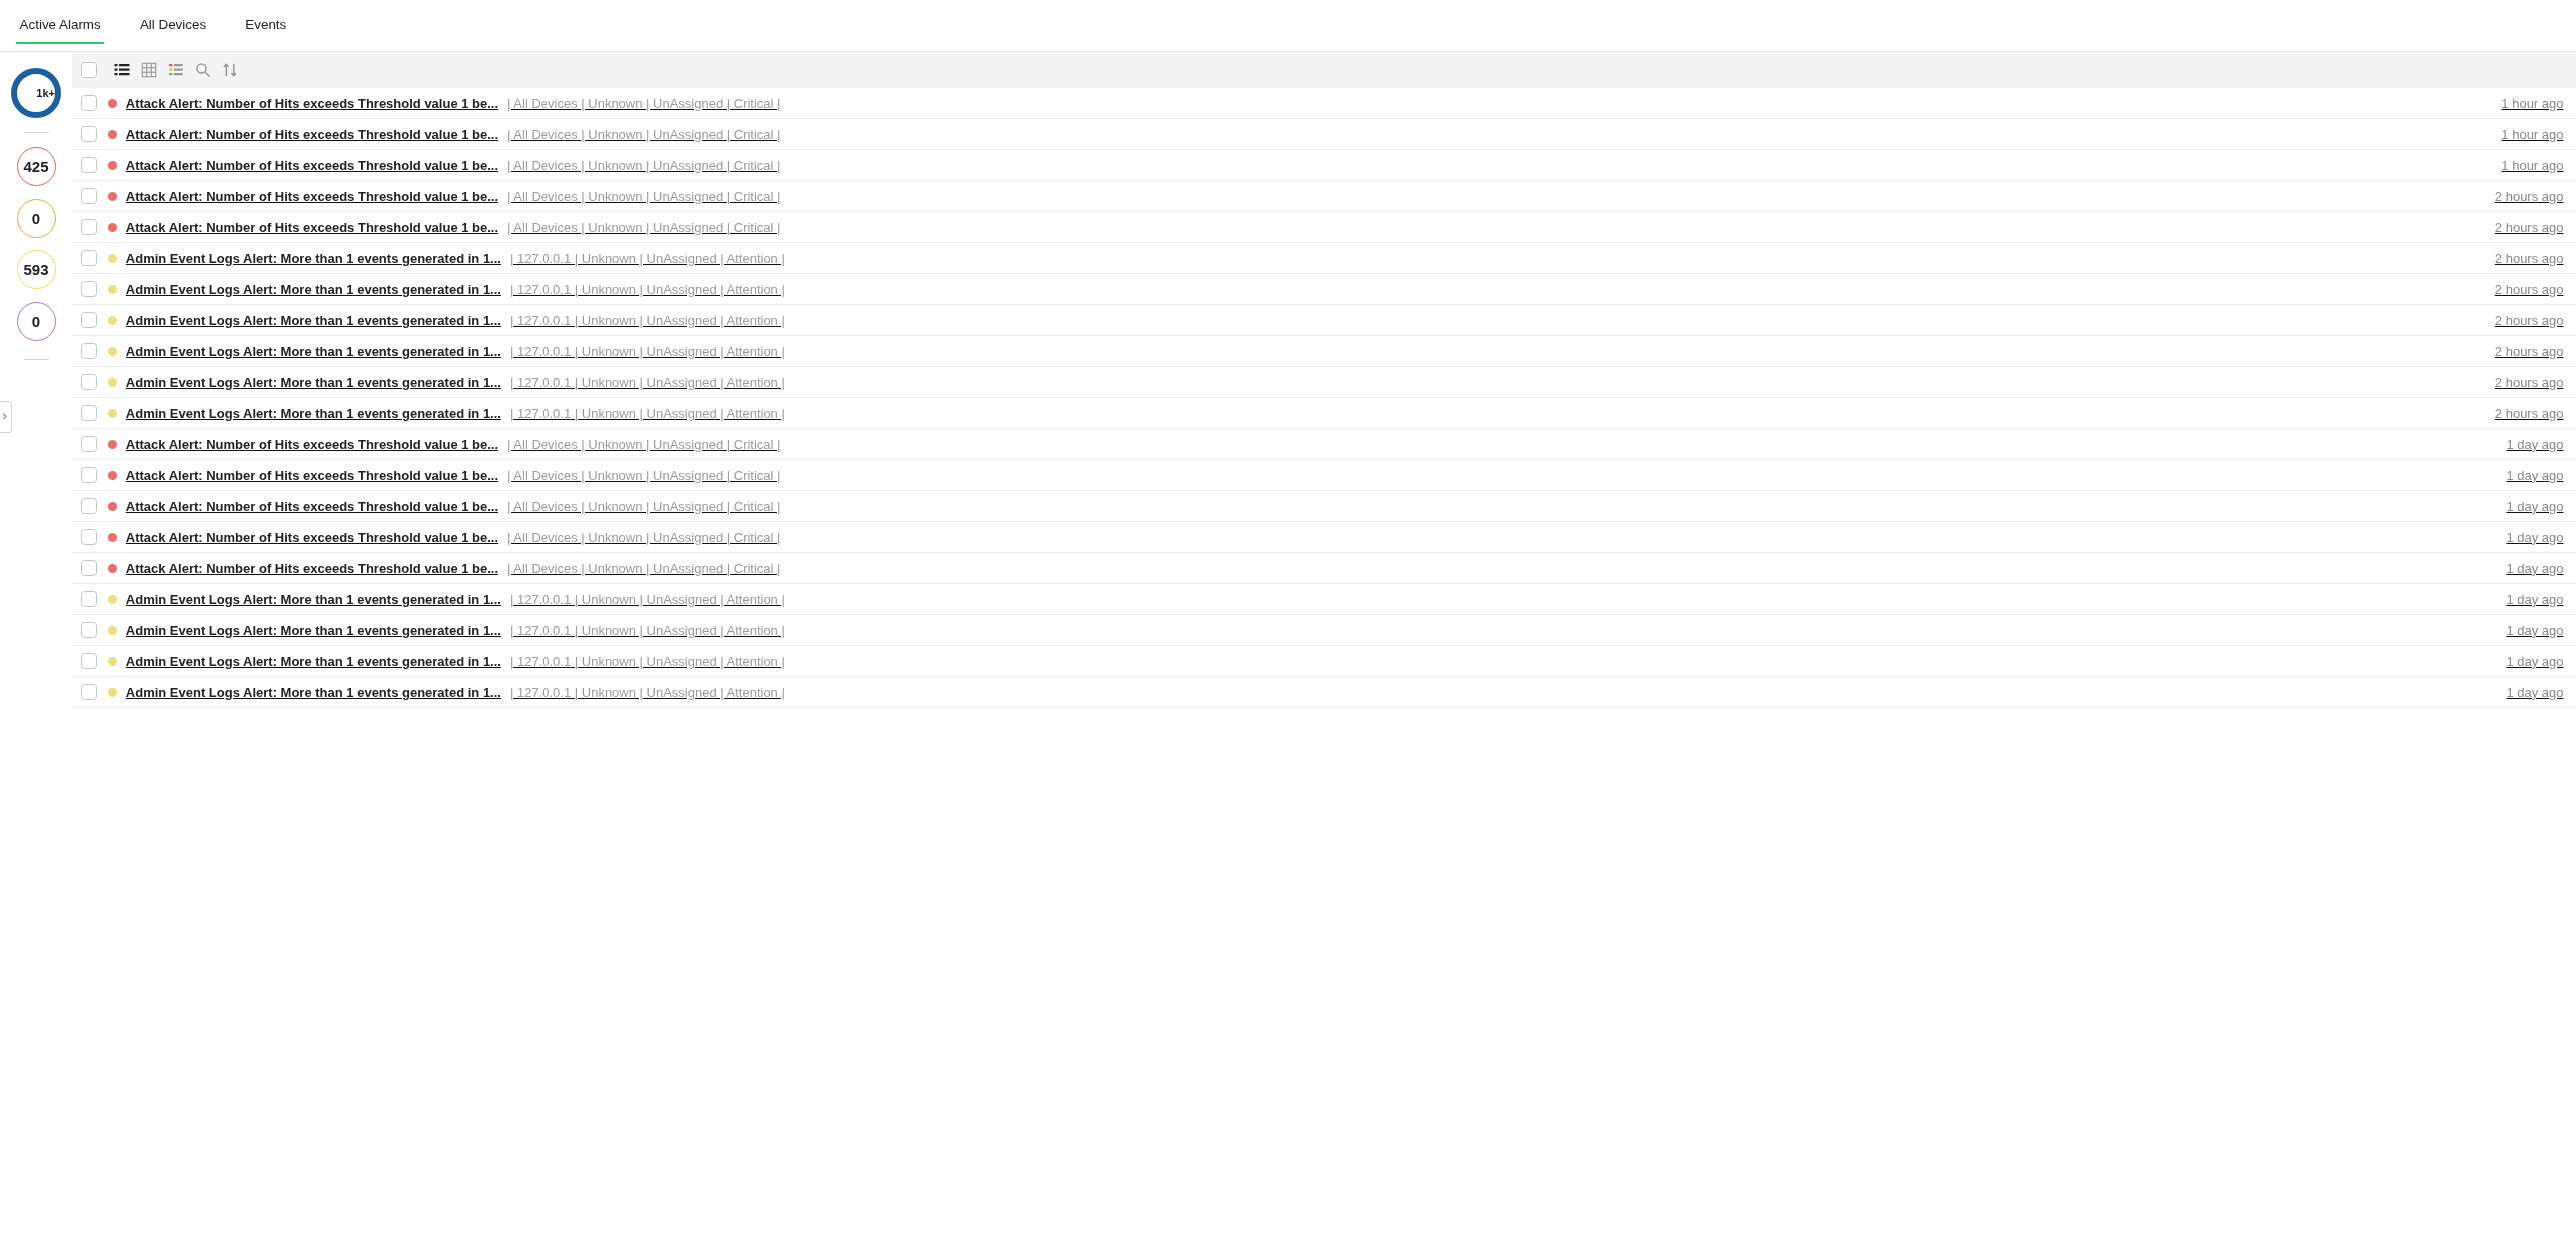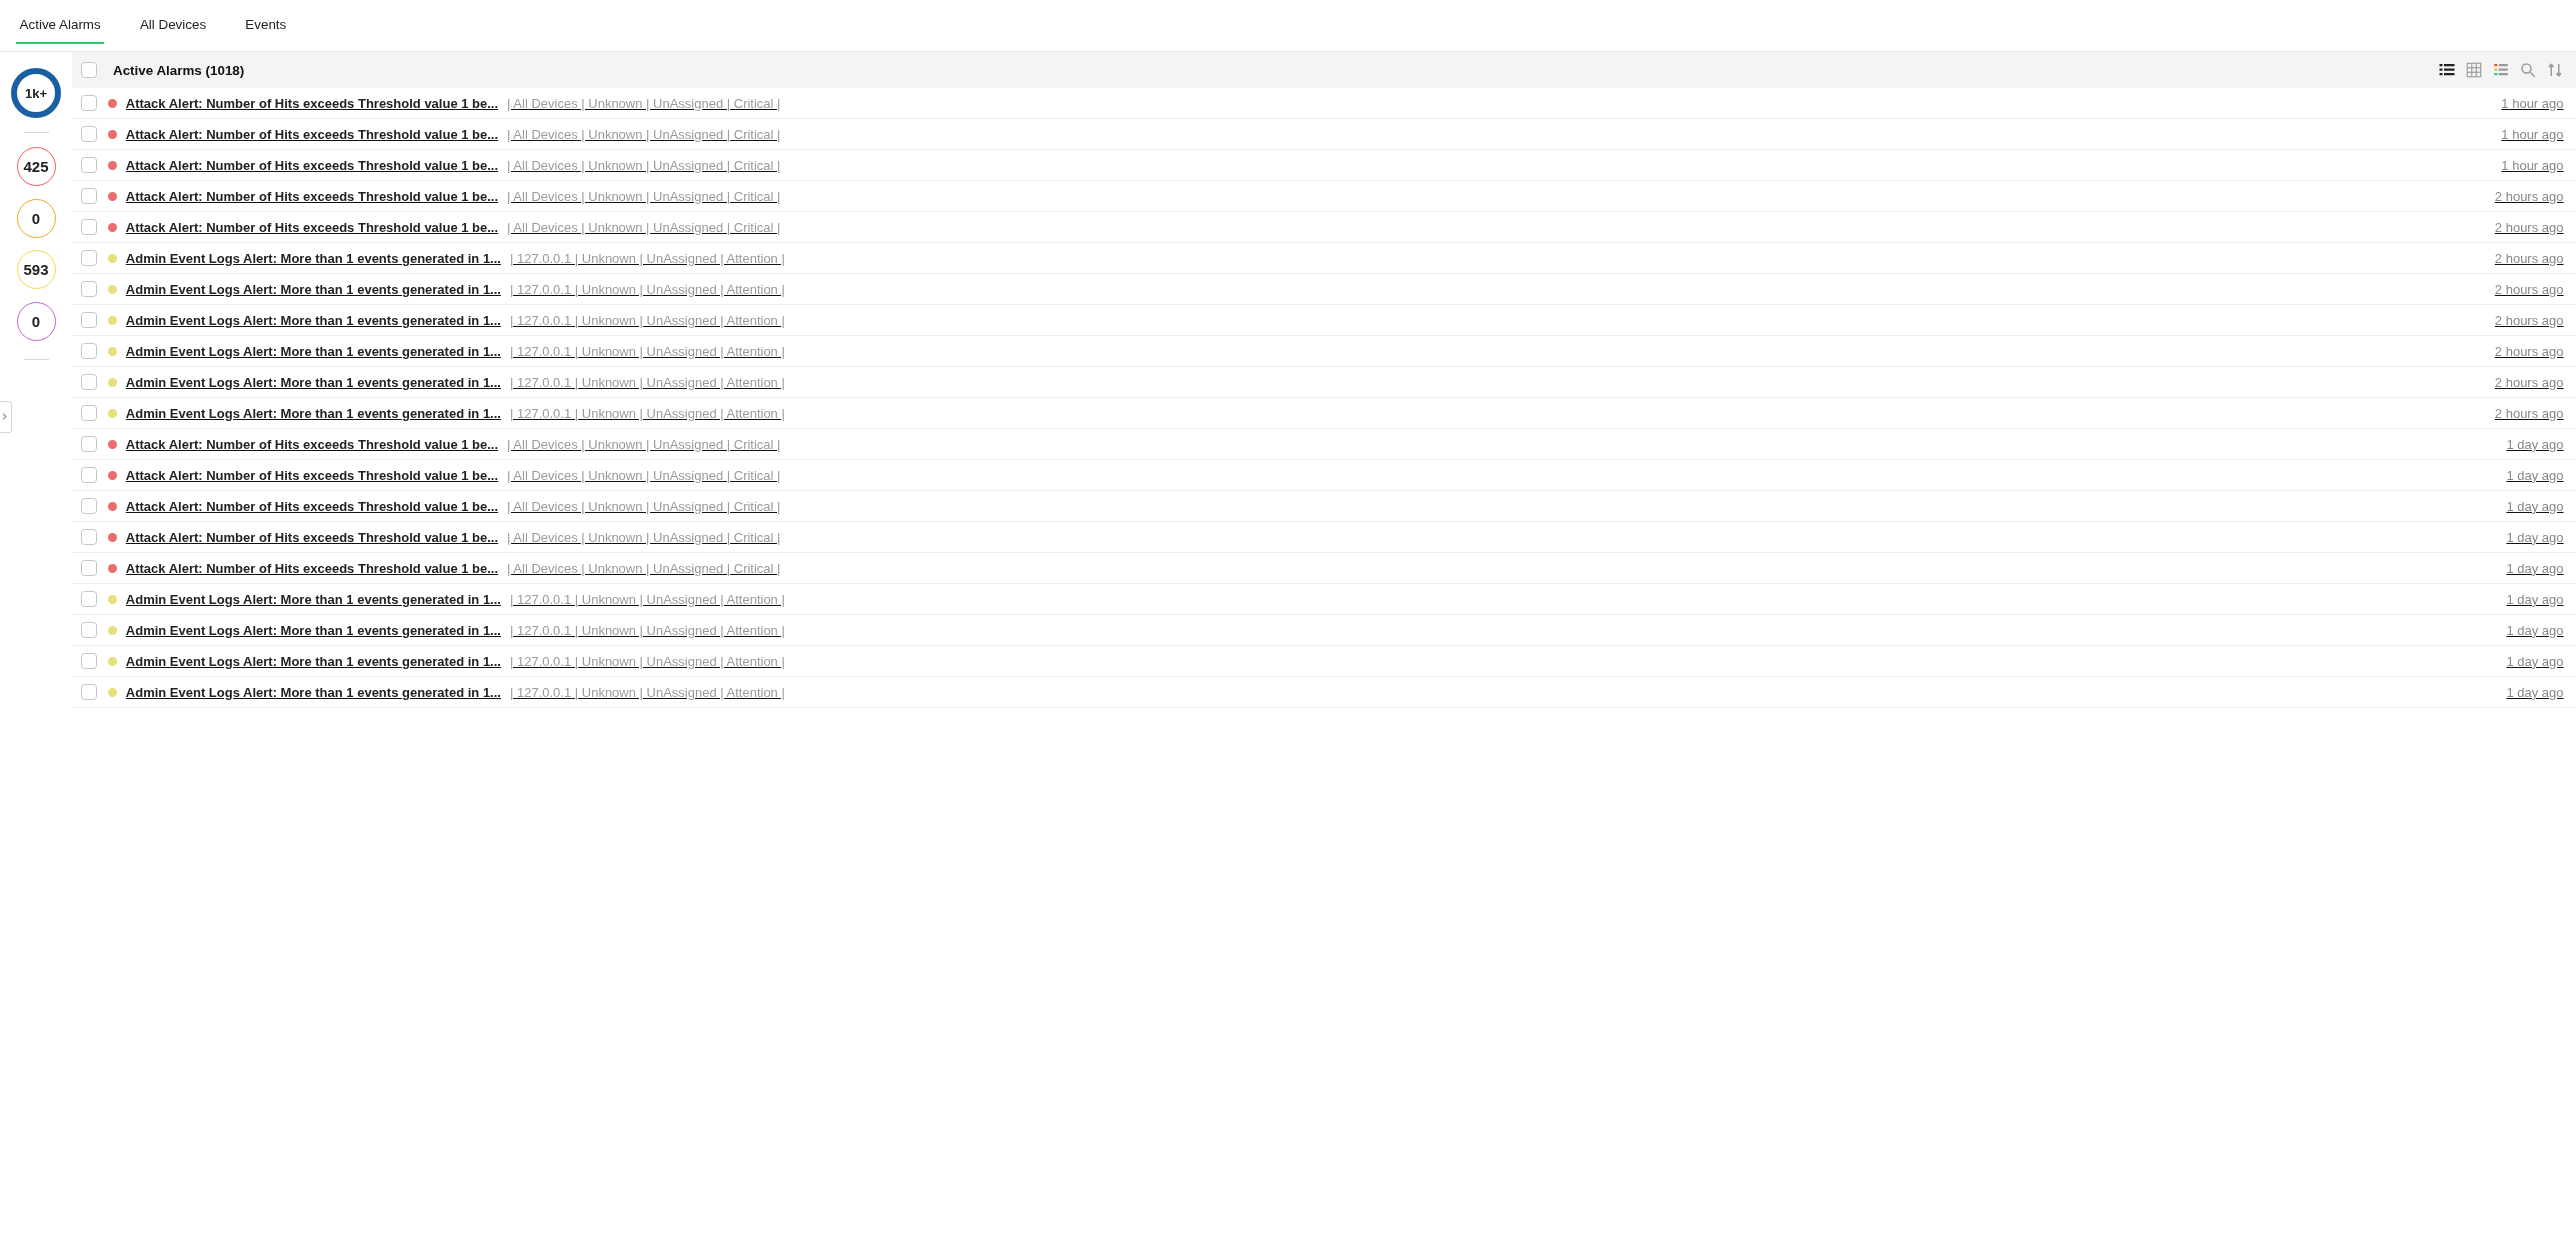--- a/index.html
+++ b/index.html
@@ -57,22 +57,23 @@
     justify-content: center;
     font-size: 15px;
     font-weight: 600;
     color: #222;
     background: #fff;
     cursor: pointer;
   }
   .sev-circle.big {
     width: 50px;
     height: 50px;
-    font-size: 13px;
+    font-size: 11px;
     border: 6.3px solid #1b5fa3;
+    justify-content: flex-end;
   }
   .sev-divider {
     width: 25px;
     height: 0.9px;
     background: #d0d6dc;
     margin: 1.8px 0;
   }
   .sev-crit   { border: 1.8px solid #f15b5b; }
   .sev-trbl   { border: 1.8px solid #f5a623; }
   .sev-attn   { border: 1.8px solid #f3d94a; }
@@ -221,21 +222,20 @@
         <svg viewBox="0 0 10 10" width="7.2" height="7.2">
             <path d="M3 1 L7 5 L3 9" fill="none" stroke="#888" stroke-width="1.5"></path>
           </svg>
       </span>
     </div>
   </div>
 
   <div class="main">
     <div class="list-header">
       <div class="chk"></div>
-      <div class="header-title">Active Alarms (1018)</div>
       <div class="toolbar">
         <div class="tb-icon">
           <svg viewBox="0 0 24 24">
               <g fill="#222">
                 <rect x="2" y="4" width="4" height="3"></rect>
                 <rect x="8" y="4" width="14" height="3"></rect>
                 <rect x="2" y="10" width="4" height="3"></rect>
                 <rect x="8" y="10" width="14" height="3"></rect>
                 <rect x="2" y="16" width="4" height="3"></rect>
                 <rect x="8" y="16" width="14" height="3"></rect>

